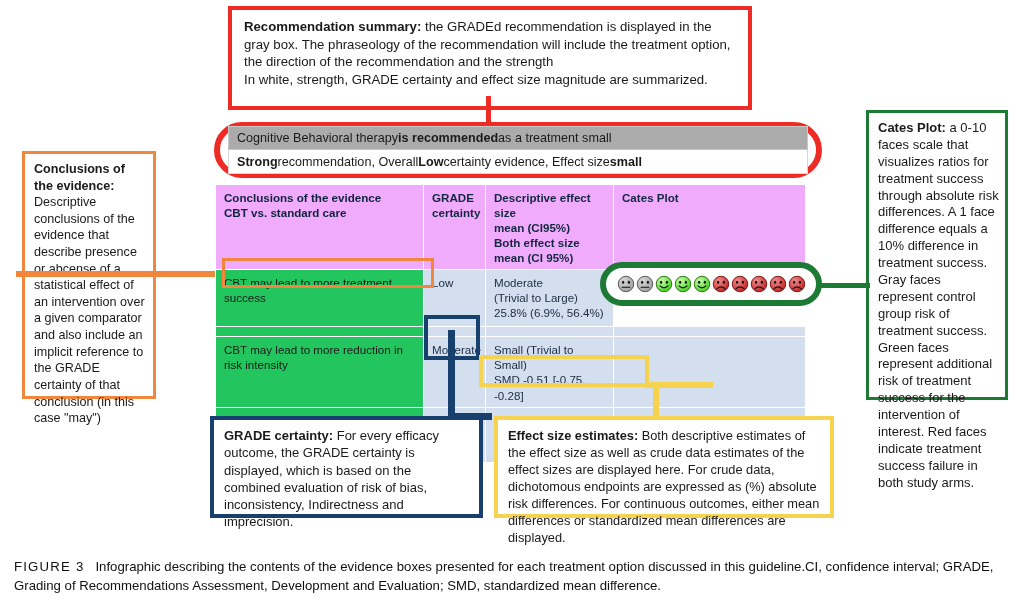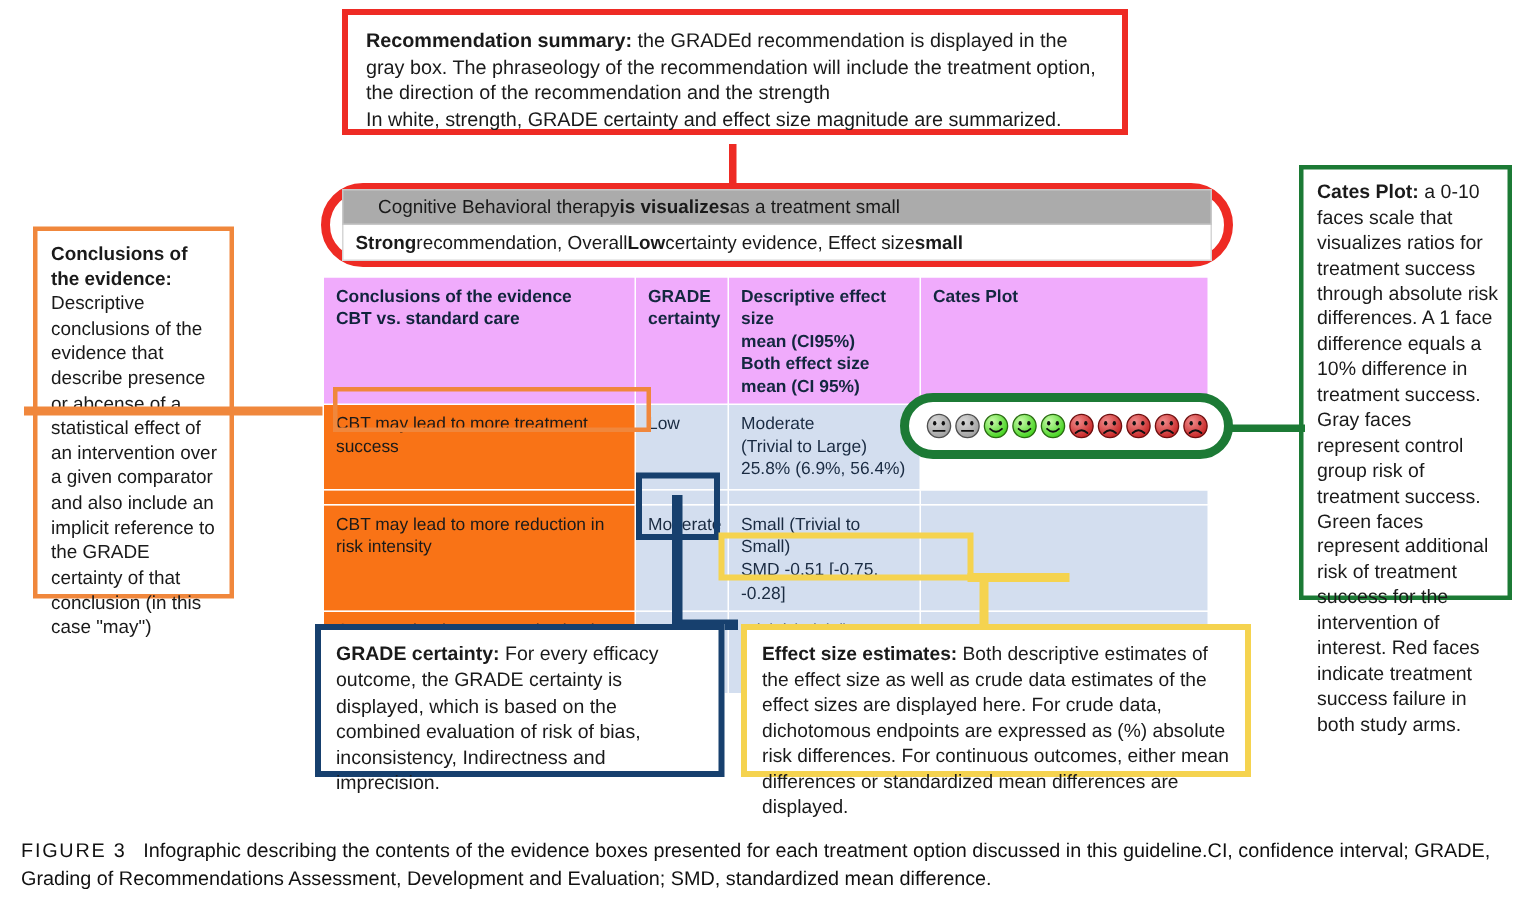--- a/index.html
+++ b/index.html
@@ -18,21 +18,21 @@
     position:absolute;
     background:#ffffff;
     box-sizing:border-box;
     line-height:1.30;
   }
   .callout p{margin:0;}
   .callout b{font-weight:bold;}
 
   
   #rec-summary-box{
-    left:228px;top:6px;width:524px;height:84px;
+    left:228px;top:6px;width:524px;height:104px;
     border:4px solid #EE2B24;
     padding:8px 10px 6px 12px;
     font-size:13.2px;
     line-height:1.33;
   }
 
   
   #conclusions-box{
     left:22px;top:151px;width:134px;height:248px;
     border:3px solid #F0873C;
@@ -81,21 +81,21 @@
   
   #rec-pill{
     position:absolute;left:214px;top:122px;width:608px;height:56px;
     border:6px solid #EE2B24;border-radius:30px;box-sizing:border-box;
   }
 
   
   #rec-block{position:absolute;left:228px;top:126px;width:580px;height:48px;}
   #rec-gray-row{
     height:24px;background:#ABABAB;border:1px solid #c8c8c8;box-sizing:border-box;
-    display:flex;align-items:center;padding-left:23px;
+    display:flex;align-items:center;padding-left:8px;
     font-size:12.6px;color:#1a1a1a;
   }
   #rec-white-row{
     height:24px;background:#ffffff;border:1px solid #d6d6d6;border-top:none;box-sizing:border-box;
     display:flex;align-items:center;padding-left:8px;
     font-size:12.6px;color:#1a1a1a;
   }
   .rec-line b{font-weight:bold;}
 
   
@@ -106,21 +106,21 @@
   #evidence-table td{
     vertical-align:top;padding:5px 6px 4px 8px;font-size:11.6px;
     line-height:1.30;box-sizing:border-box;border:1px solid #ffffff;
   }
   #evidence-table .hdr{background:#f0abfc;color:#10233c;font-weight:bold;}
   #evidence-table .hdr.plain{font-weight:bold;color:#13273f;}
   .col-a{width:208px;}
   .col-b{width:62px;}
   .col-c{width:128px;}
   .col-d{width:192px;}
-  .cell-gray{background:#f97316;color:#1a1a1a;}
+  .cell-gray{background:#22c55e;color:#1a1a1a;}
   .cell-blue{background:#D3DEEF;color:#1a2b42;}
   .cell-white{background:#ffffff;}
   .row-h{height:74px;}
   .row-1{height:57px;}
   .row-gap{height:8px;}
   .row-2{height:36px;}
   .row-3{height:36px;}
 
   
   #hl-orange{
@@ -161,21 +161,21 @@
   <div class="callout" id="rec-summary-box">
     <p><b>Recommendation summary:</b><span> the GRADEd recommendation is displayed in the gray box. The phraseology of the recommendation will include the treatment option, the direction of the recommendation and the strength</span></p>
     <p>In white, strength, GRADE certainty and effect size magnitude are summarized.</p>
   </div>
   <div class="conn" id="conn-red-vert"></div>
 
   <div id="rec-pill"></div>
   <div id="rec-block">
     <div id="rec-gray-row" class="rec-line">
       <span>Cognitive Behavioral therapy </span>
-        <b>is visualizes</b>
+        <b>is recommended</b>
         <span> as a treatment small</span>
     </div>
     <div id="rec-white-row" class="rec-line">
       <b>Strong</b>
         <span> recommendation, Overall </span>
         <b>Low</b>
         <span> certainty evidence, Effect size </span>
         <b>small</b>
     </div>
   </div>

